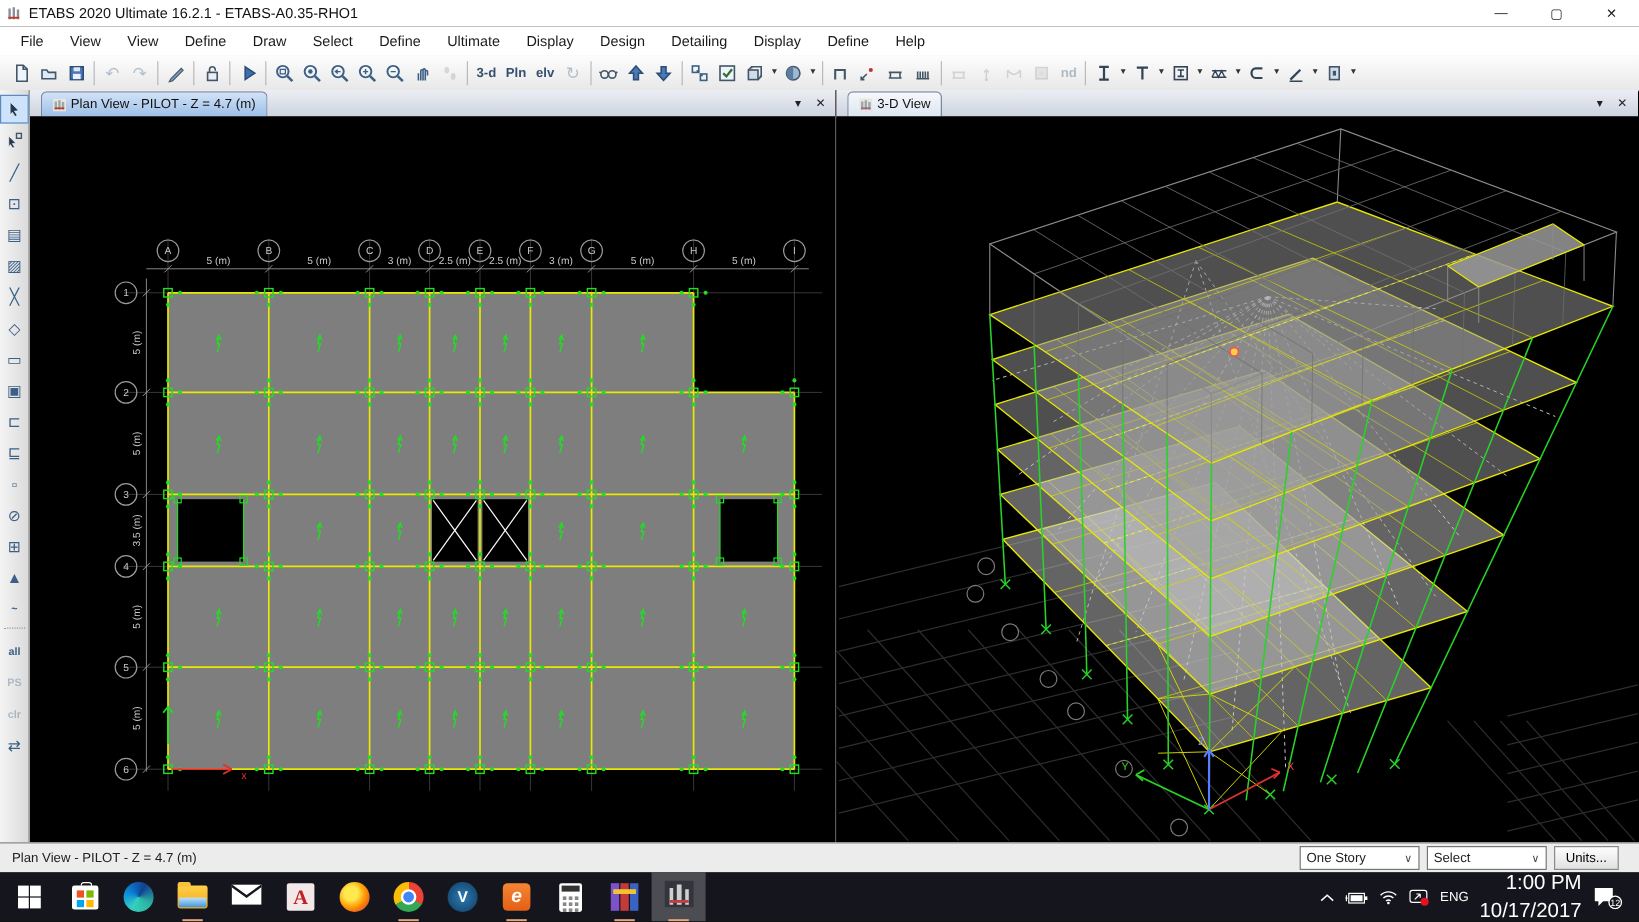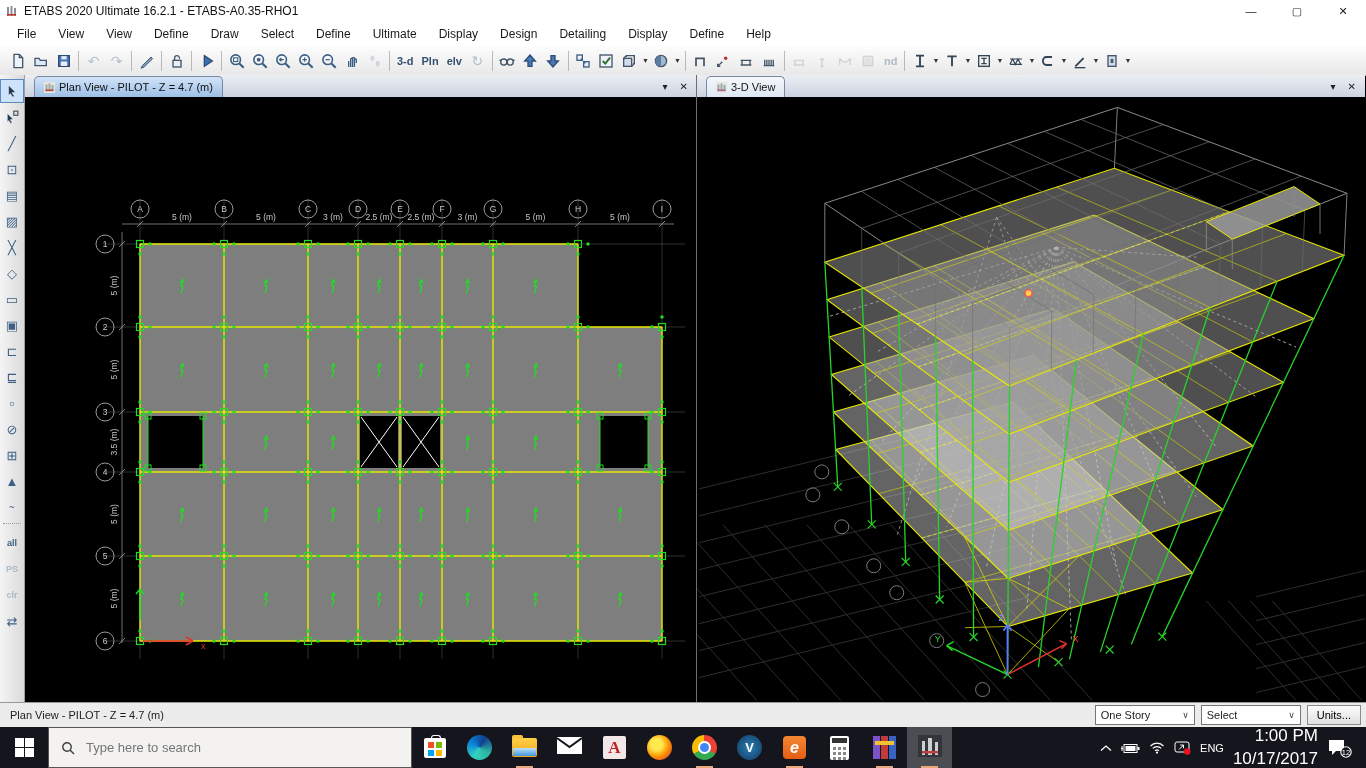--- a/index.html
+++ b/index.html
@@ -49,21 +49,21 @@
        background:linear-gradient(#f5f8fc,#dde6f2)}
   .tab.active{background:linear-gradient(#d2e3f8,#9dbfe6)}
   .tabctl{margin-left:auto;display:flex;align-items:center;height:100%;gap:12px;
           padding-right:9px;font-size:10px;color:#222}
   .view{position:absolute;top:22px;left:0;right:0;bottom:0;background:#000}
   svg.fill{width:100%;height:100%;display:block}
   
   .statusbar{position:absolute;top:702px;left:0;right:0;height:25px;background:#ececec;
              border-top:1px solid #989898;display:flex;align-items:center;font-size:11px;color:#222;
              padding-left:10px;box-sizing:border-box}
-  .sb-right{margin-left:auto;display:flex;align-items:center;gap:6px;padding-right:5px}
+  .sb-right{margin-left:auto;display:flex;align-items:center;gap:6px;padding-right:17px}
   .combo{width:88px;height:18px;background:#fff;border:1px solid #767676;display:flex;
          align-items:center;justify-content:space-between;font-size:11px;padding:0 5px}
   .combo .chev{font-size:9px;color:#444}
   .units-btn{height:20px;font-size:11px;padding:0 9px;background:linear-gradient(#fdfdfd,#e1e1e1);
              border:1px solid #8a8a8a}
   
   .taskbar{position:absolute;top:727px;left:0;right:0;height:41px;background:#15151d;display:flex;
            align-items:stretch;color:#fff}
   .start{width:48px;display:flex;align-items:center;justify-content:center;flex:none}
   .winlogo{display:grid;grid-template-columns:9px 9px;grid-template-rows:9px 9px;gap:1px}
@@ -1060,27 +1060,20 @@
 
   <div class="taskbar">
     <div class="start">
       <div class="winlogo">
           <div></div>
           <div></div>
           <div></div>
           <div></div>
         </div>
     </div>
-    <div class="searchbox">
-      <svg width="14" height="14" viewBox="0 0 14 14">
-        <circle cx="6" cy="6" r="4.2" fill="none" stroke="#3c3c3c" stroke-width="1.4"></circle>
-        <path d="M9.2 9.2L13 13" stroke="#3c3c3c" stroke-width="1.4"></path>
-        </svg>
-      <input placeholder="Type here to search" style="">
-    </div>
     <div class="taskapps" id="taskapps">
         <div class="taskapp">
           <div>
             <div style="width:22px;height:20px;background:#fff;border-radius:2px;position:relative">
               <div style="position:absolute;top:-3px;left:7px;width:8px;height:5px;border:1.5px solid #fff;border-bottom:none;border-radius:3px 3px 0 0"></div>
               <div style="position:absolute;left:4px;top:4px;width:6px;height:6px;background:#f25022"></div>
               <div style="position:absolute;left:12px;top:4px;width:6px;height:6px;background:#7fba00"></div>
               <div style="position:absolute;left:4px;top:12px;width:6px;height:6px;background:#00a4ef"></div>
               <div style="position:absolute;left:12px;top:12px;width:6px;height:6px;background:#ffb900"></div>
             </div>

